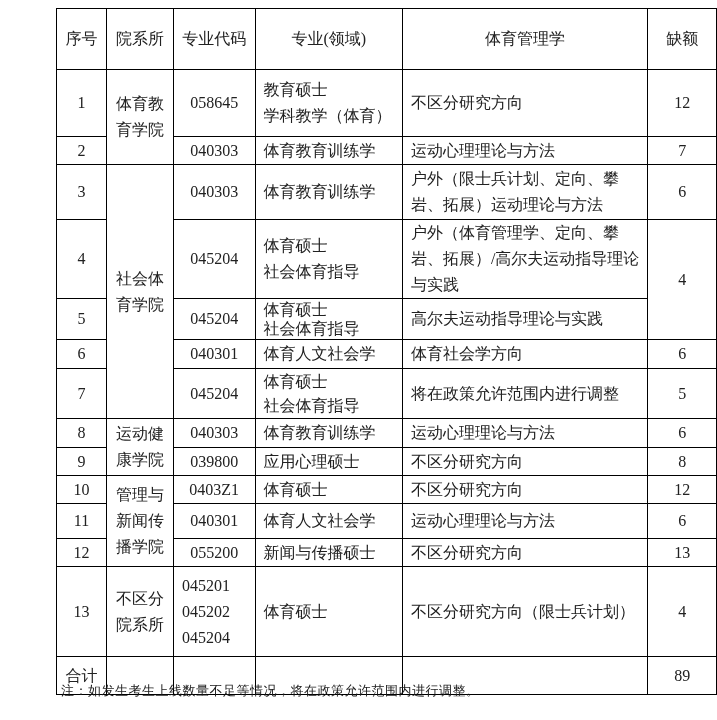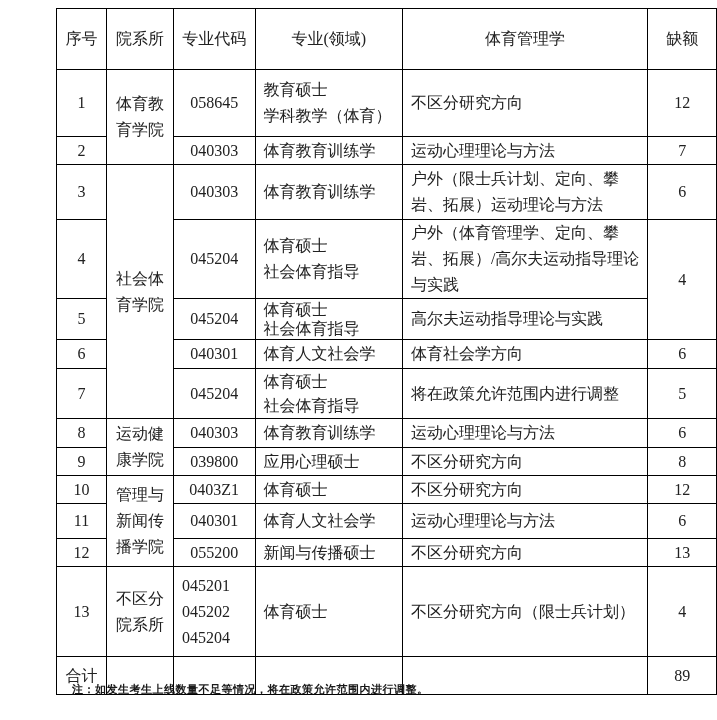--- a/index.html
+++ b/index.html
@@ -39,24 +39,24 @@
   table.quota th {
     height: 60px;
   }
   table.quota td.left {
     text-align: left;
     padding-left: 8px;
     padding-right: 6px;
   }
   .note {
     position: absolute;
-    left: 72px;
+    left: 61px;
     top: 682px;
-    font-size: 11px;
-    font-weight: bold;
+    font-size: 13px;
+    font-weight: normal;
     color: #1a1a1a;
     letter-spacing: 0.5px;
   }
 </style>
 </head>
 <body>
 
 <div class="page">
   <table class="quota">
     <colgroup>

